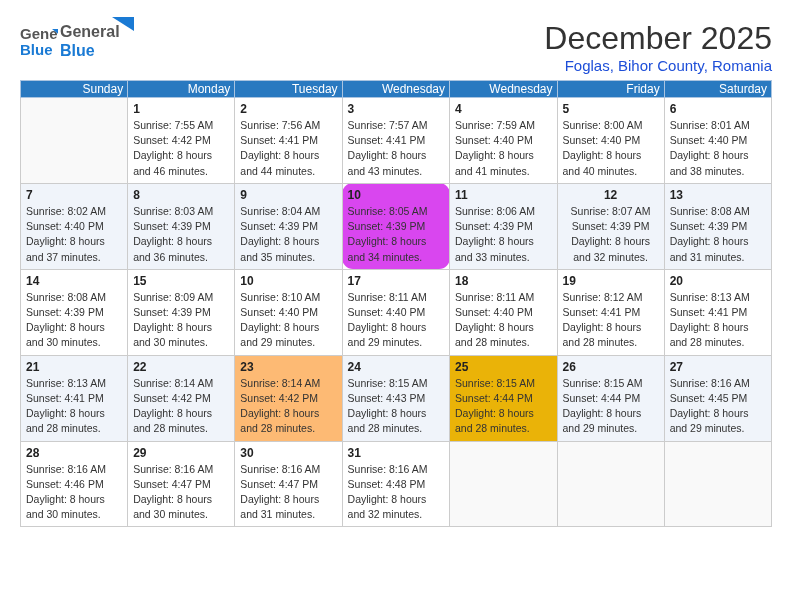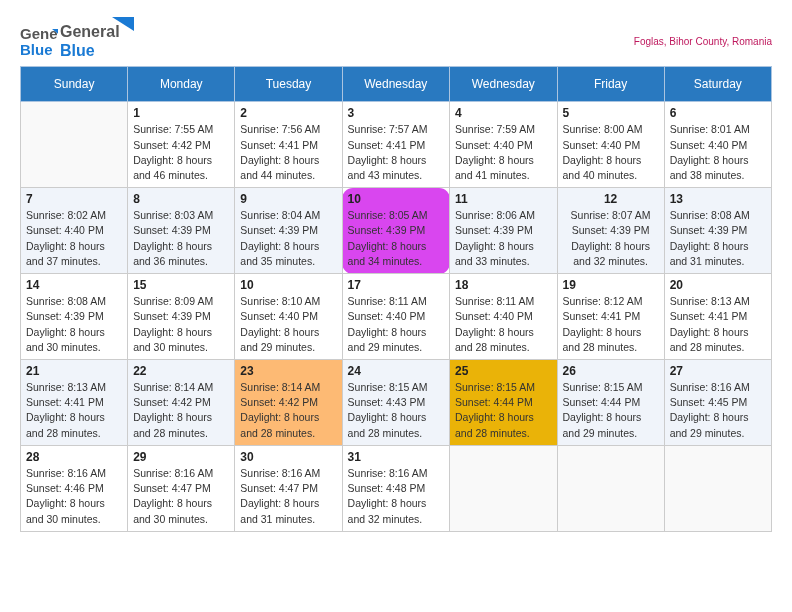--- a/index.html
+++ b/index.html
@@ -23,34 +23,33 @@
     .logo-svg { margin-right: 2px; }
     .title-section {
       text-align: right;
     }
     .month-title {
       font-size: 32px;
       font-weight: normal;
       color: #333;
     }
     .location {
-      font-size: 10px;
-      color: #be185d;
-      margin-top: 16px;
+      font-size: 15px;
+      color: #1d4ed8;
     }
     .calendar {
       width: 100%;
       border-collapse: collapse;
       font-size: 11px;
     }
     .calendar th {
       background-color: #2979c0;
       color: #fff;
-      padding: 10px 4px;
-      text-align: center;
+      padding: 1px 4px;
+      text-align: right;
       font-size: 12px;
       font-weight: normal;
       border: 1px solid #aac4e0;
     }
     .calendar td {
       vertical-align: top;
       border: 1px solid #ccc;
       padding: 4px 5px;
       width: 108px;
       min-height: 80px;
@@ -91,20 +90,21 @@
     </svg>
     <div style="display:flex;flex-direction:column;line-height:1.2;margin-top:2px;">
       <span style="font-size:16px;font-weight:bold;color:#555;">General</span>
       <span style="font-size:16px;font-weight:bold;color:#1a7ad4;">Blue</span>
     </div>
     <svg width="22" height="22" viewBox="0 0 22 22" style="margin-left:-8px;margin-top:-24px;">
       <polygon points="0,0 22,0 22,14" fill="#1a7ad4"></polygon>
     </svg>
   </div>
   <div class="title-section">
+    <div class="month-title">December 2025</div>
     <div class="location">Foglas, Bihor County, Romania</div>
   </div>
 </div>
 
 <table class="calendar">
   <thead>
     <tr>
     <th>Sunday</th>
         <th>Monday</th>
         <th>Tuesday</th>

